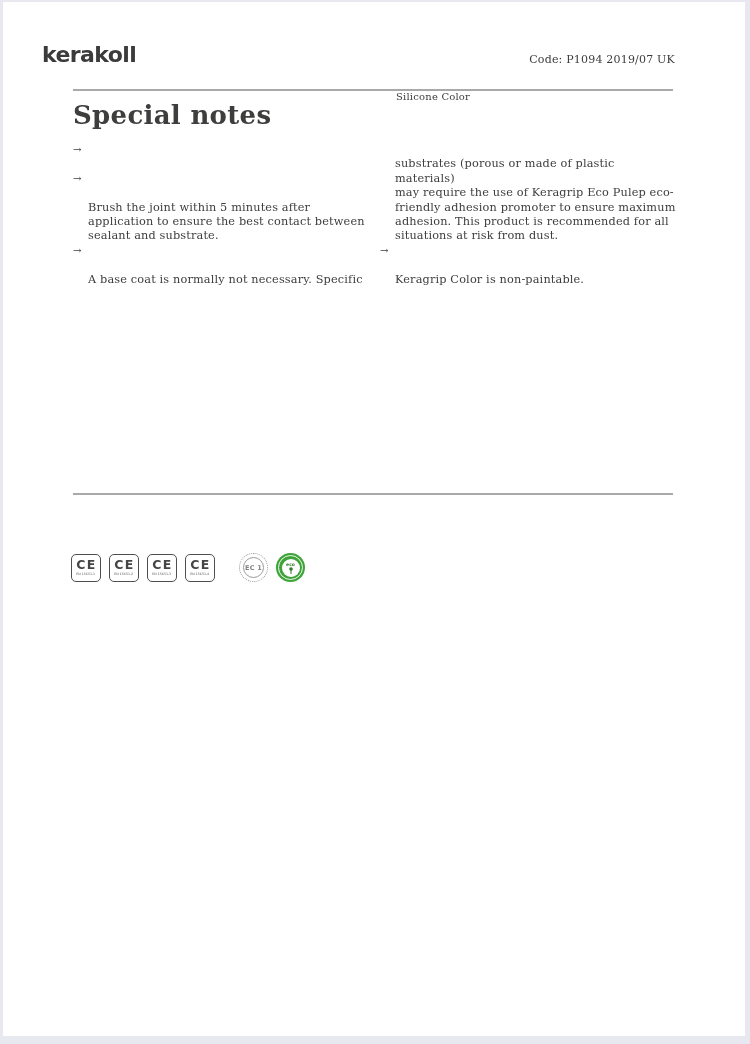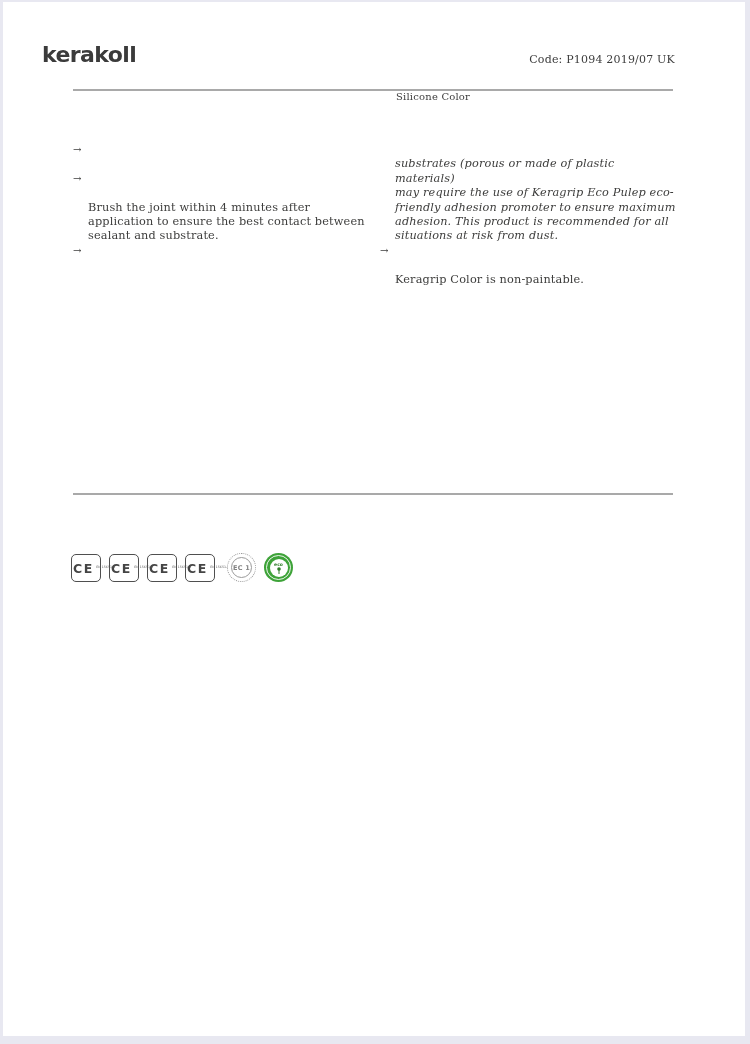--- a/index.html
+++ b/index.html
@@ -41,48 +41,48 @@
   .notes{
     position:absolute;left:70px;top:141px;width:604px;
     display:flex;gap:10px;
   }
   .notes-col{width:302px;}
   .note-item{
     position:relative;padding-left:15px;
     font-size:11.3px;line-height:14.4px;color:#3d3d3c;
     letter-spacing:0.15px;white-space:pre-line;
   }
-  .note-item.no-bullet{padding-left:15px;font-style:italic;}
+  .note-item.no-bullet{padding-left:15px;}
   .note-arrow{
     position:absolute;left:0;top:0;font-size:10px;color:#3d3d3c;
   }
   
   .marks-row{
     position:absolute;left:68px;top:551px;
     display:flex;align-items:center;gap:8px;
   }
   .ce-box{
     width:30px;height:28px;box-sizing:border-box;
     border:1.6px solid #4f4f4f;border-radius:5px;
-    display:flex;flex-direction:row;align-items:center;justify-content:flex-start;
+    display:flex;flex-direction:column;align-items:center;justify-content:flex-start;
     background:#fff;
   }
   .ce-glyph{
     font-family:"DejaVu Sans","Liberation Sans",sans-serif;
     font-weight:bold;font-size:12.5px;line-height:17px;letter-spacing:1.5px;
     color:#454545;margin-top:1px;padding-left:1px;
   }
   .ce-standard{
     font-family:"DejaVu Sans","Liberation Sans",sans-serif;
     font-size:4px;line-height:4px;color:#555;
     transform:scale(0.8);transform-origin:center top;white-space:nowrap;
   }
   .ec1-stamp{
     width:29px;height:29px;box-sizing:border-box;border-radius:50%;
-    border:1.5px dotted #9a9a9a;position:relative;margin-left:4px;
+    border:1.5px dotted #9a9a9a;position:relative;margin-left:16px;
     display:flex;align-items:center;justify-content:center;background:#fff;
   }
   .ec1-stamp::before{
     content:"";position:absolute;inset:3px;border-radius:50%;
     border:1px solid #9a9a9a;
   }
   .ec1-label{
     position:relative;font-family:"DejaVu Sans","Liberation Sans",sans-serif;
     font-weight:bold;font-size:6.5px;color:#828282;letter-spacing:0.3px;
   }
@@ -108,34 +108,36 @@
 <body>
 
 <div class="viewport">
   <div class="page">
 
     <div class="logo">kerakoll</div>
     <div class="hdr-product">Silicone Color</div>
     <div class="hdr-code">Code: P1094 2019/07 UK</div>
     <div class="rule rule-1"></div>
 
+    <div class="section-title title-1">Special notes</div>
 
     <div class="notes">
       <div class="notes-col">
         <div class="note-item">
           <span class="note-arrow">→</span>
         </div>
         <div class="note-item">
           <span class="note-arrow">→</span>
-          <span>Brush the joint within 4 minutes after
+          <span>Brush the joint within 5 minutes after
 application to ensure the best contact between
 sealant and substrate.</span>
         </div>
         <div class="note-item">
           <span class="note-arrow">→</span>
+          <span>A base coat is normally not necessary. Specific</span>
         </div>
       </div>
       <div class="notes-col">
         <div class="note-item no-bullet">
           <span>substrates (porous or made of plastic materials)
 may require the use of Keragrip Eco Pulep eco-
 friendly adhesion promoter to ensure maximum
 adhesion. This product is recommended for all
 situations at risk from dust.</span>
         </div>

